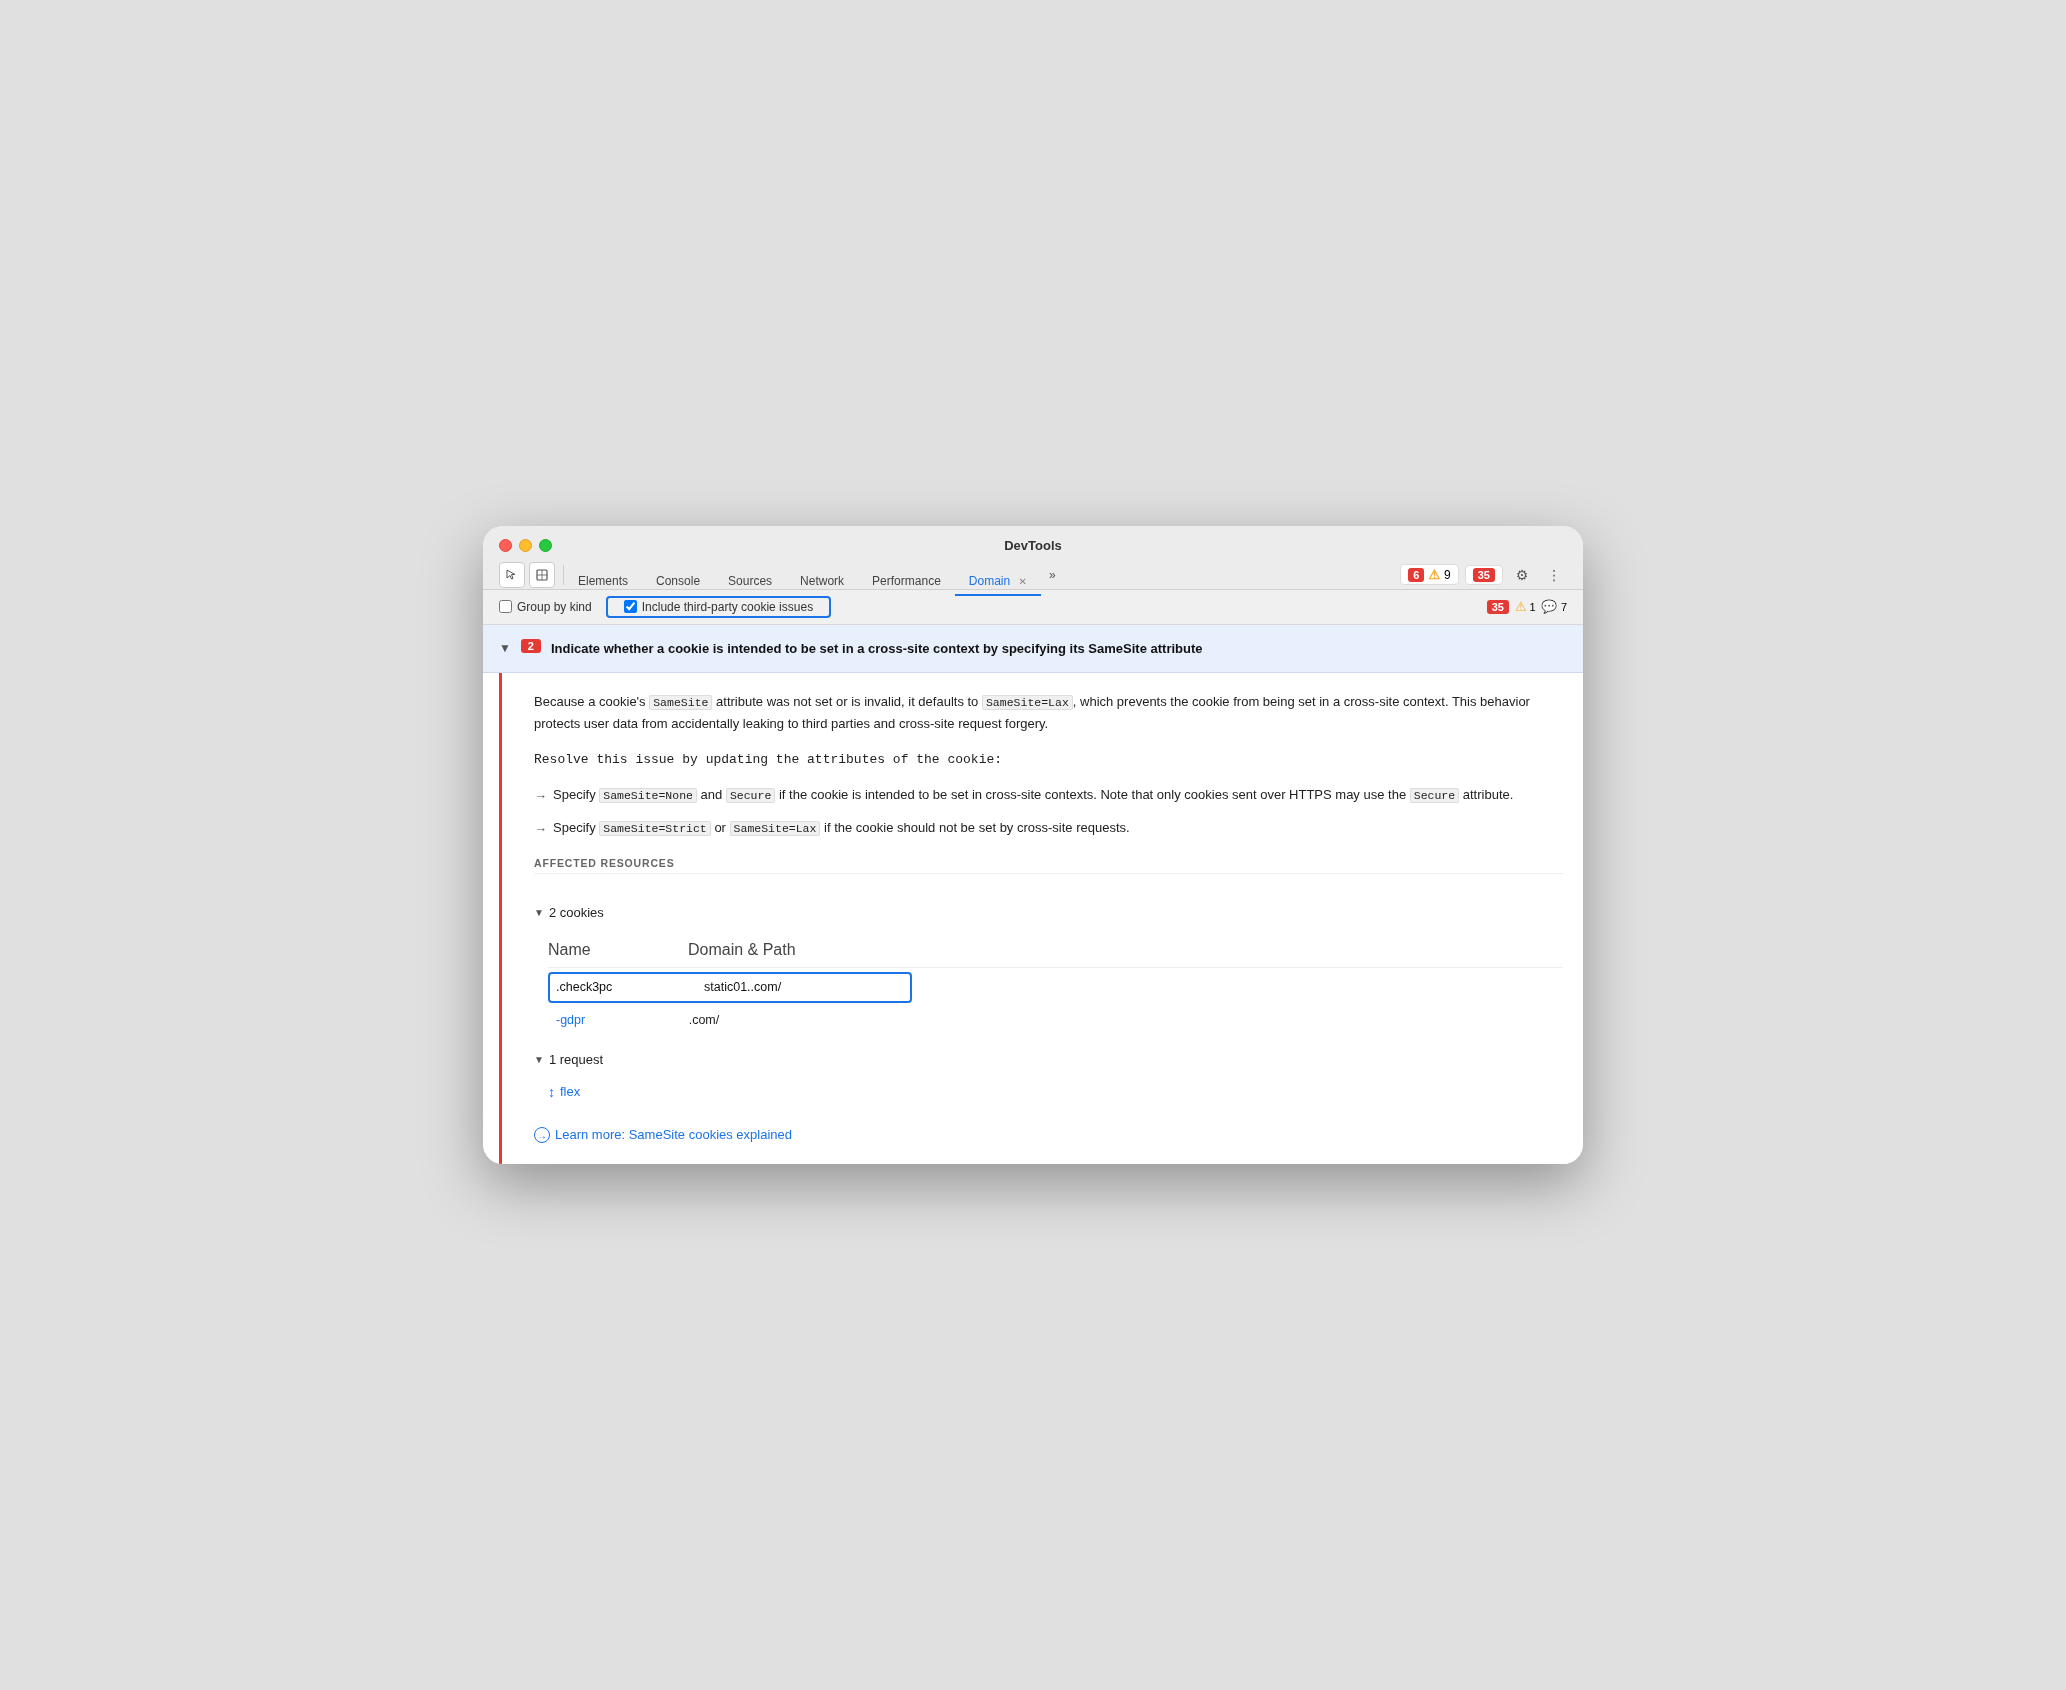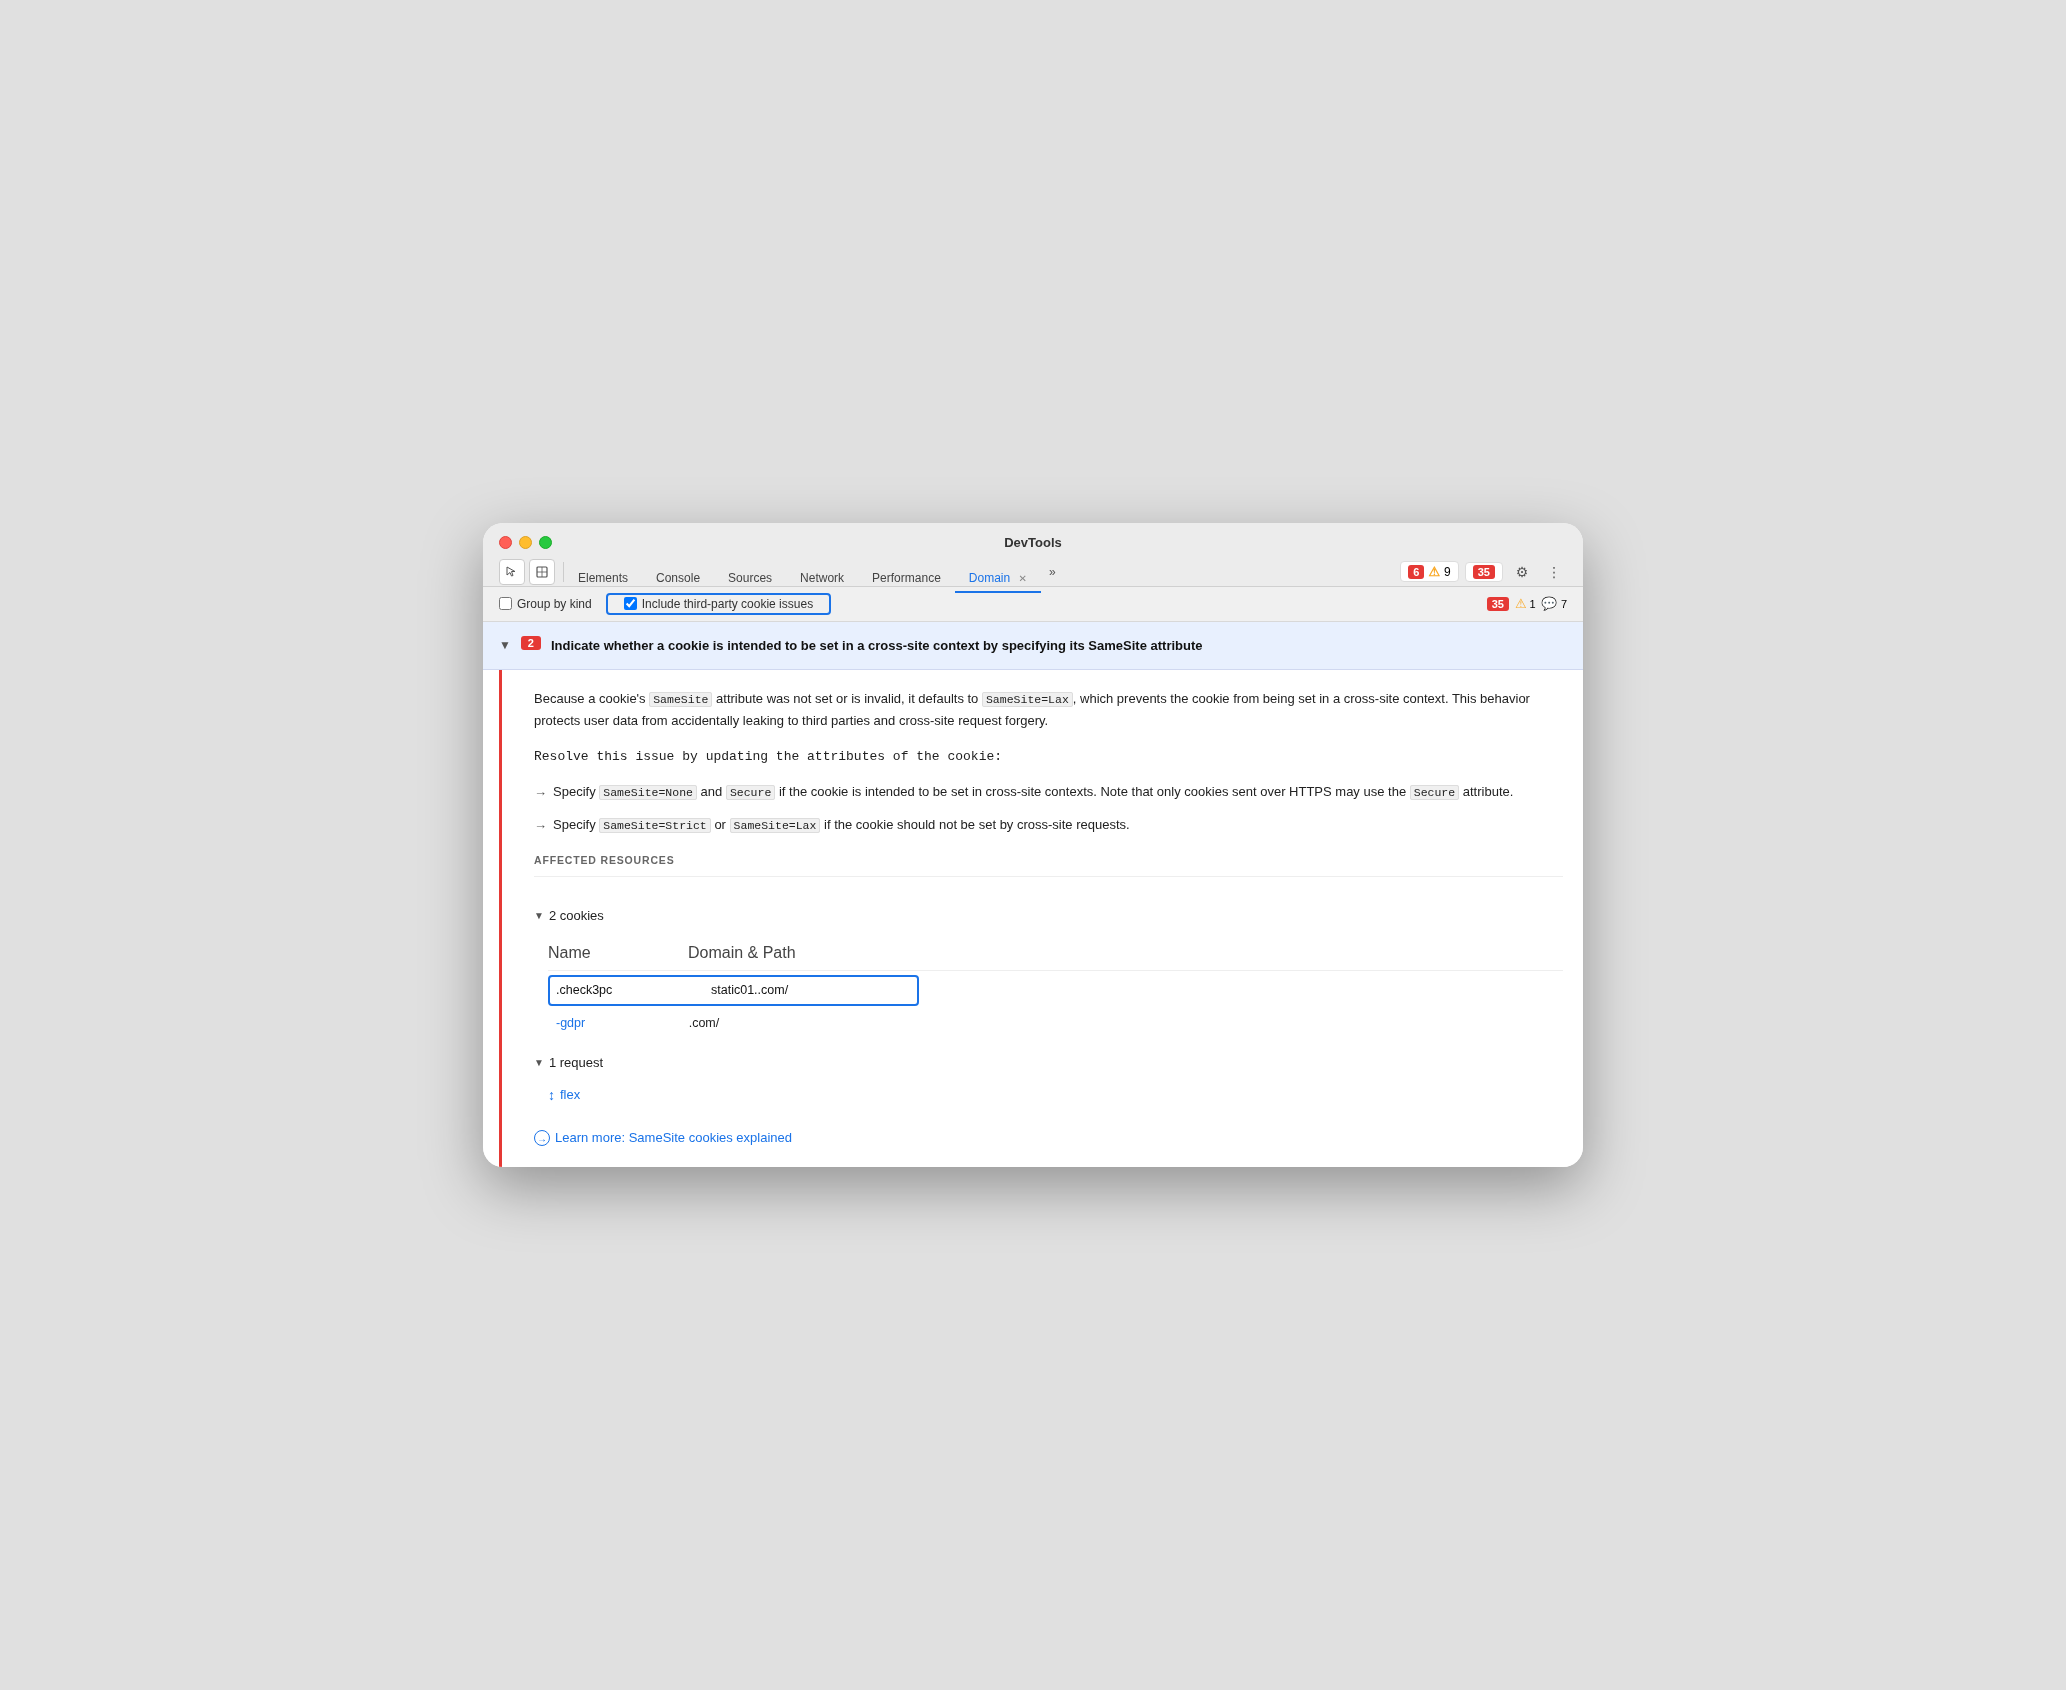--- a/index.html
+++ b/index.html
@@ -247,21 +247,21 @@
       font-size: 13px;
       flex-shrink: 0;
     }
     .section-label {
       font-size: 10.5px;
       font-weight: 700;
       color: #666;
       letter-spacing: 0.08em;
       text-transform: uppercase;
       margin: 16px 0 24px 0;
-      padding-bottom: 6px;
+      padding-bottom: 0;
       border-bottom: 1px solid #eee;
     }
     .collapse-section {
       margin-bottom: 10px;
     }
     .collapse-header {
       display: flex;
       align-items: center;
       gap: 5px;
       font-size: 13px;
@@ -295,21 +295,21 @@
     .cookie-domain-cell {
       width: 200px;
       font-size: 12.5px;
     }
     .highlighted-row {
       border: 2px solid #1a73e8;
       border-radius: 4px;
       padding: 3px 6px;
       display: inline-flex;
       align-items: center;
-      gap: 15px;
+      gap: 8px;
     }
     .highlighted-row .cookie-name-cell {
       color: #111;
     }
     .highlighted-row .cookie-domain-cell {
       color: #111;
     }
     .gdpr-row {
       padding: 3px 0 3px 8px;
     }

